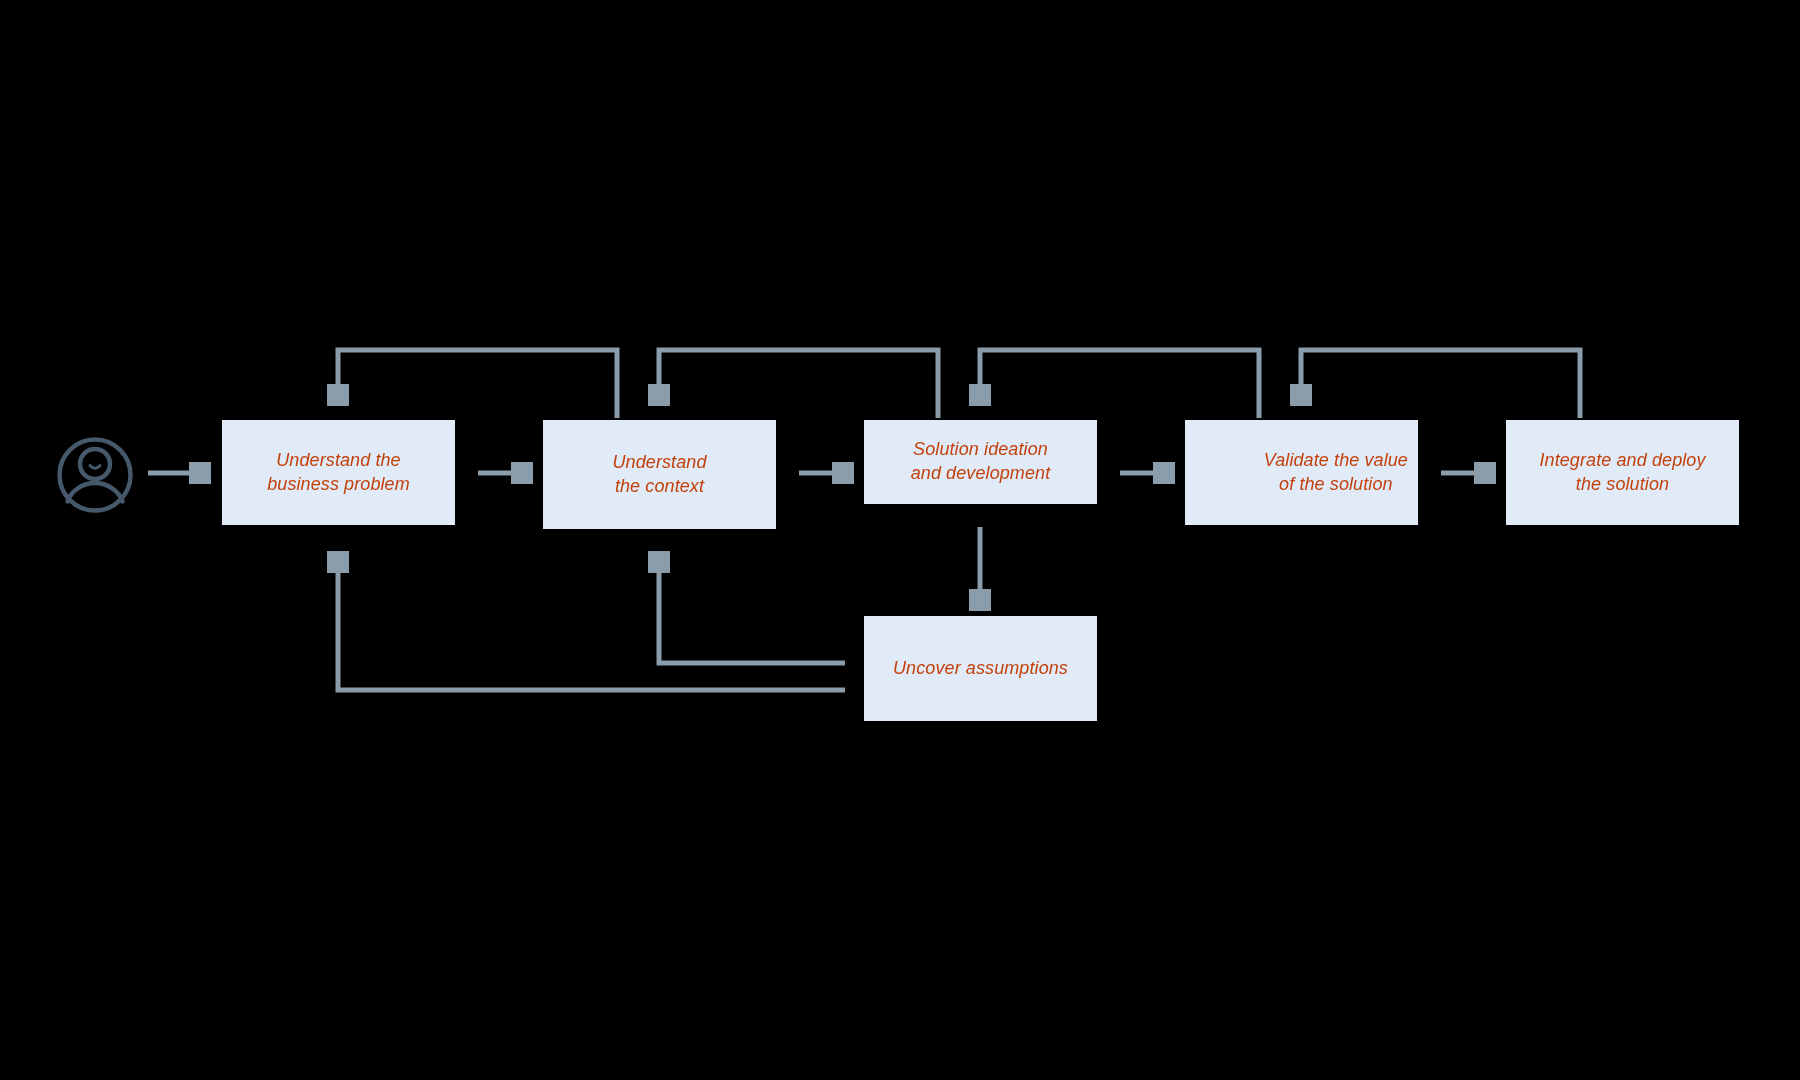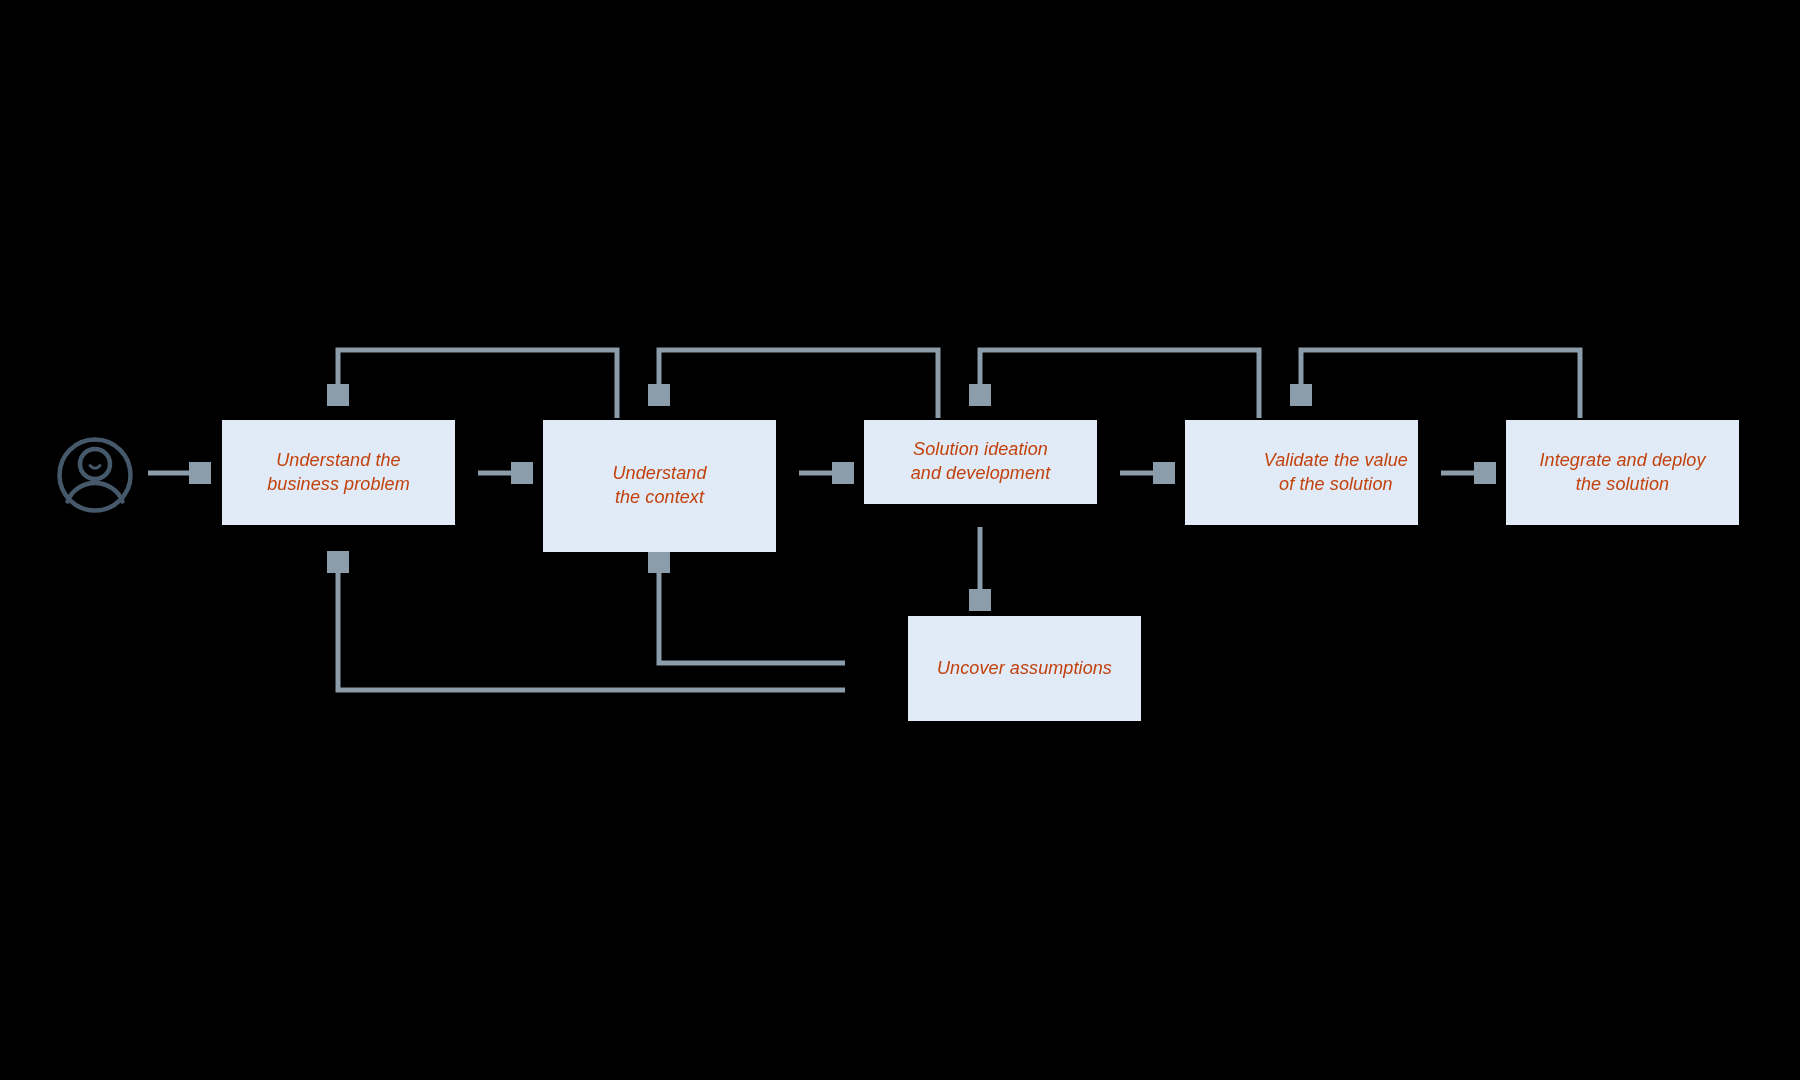--- a/index.html
+++ b/index.html
@@ -120,37 +120,37 @@
       <path d="M 10.5 64.5 A 29 27 0 0 1 65.5 64.5" stroke-linecap="round"></path>
       <path d="M 33 28.5 q 5 5.5 10 0" stroke-width="3" stroke-linecap="round"></path>
     </g>
   </svg>
 
   <div class="node-box" style="left:222px; top:420px; width:233px; height:105px;">
     <span class="node-label">Understand the
 business problem</span>
   </div>
 
-  <div class="node-box" style="left:543px; top:420px; width:233px; height:132px;justify-content:center;">
+  <div class="node-box" style="left:543px; top:420px; width:233px; height:109px;justify-content:center;">
     <span class="node-label">Understand
 the context</span>
   </div>
 
   <div class="node-box" style="left:864px; top:420px; width:233px; height:84px;">
     <span class="node-label">Solution ideation
 and development</span>
   </div>
 
   <div class="node-box" style="left:1185px; top:420px; width:233px; height:105px;justify-content:flex-end;">
     <span class="node-label">Validate the value
 of the solution</span>
   </div>
 
   <div class="node-box" style="left:1506px; top:420px; width:233px; height:105px;">
     <span class="node-label">Integrate and deploy
 the solution</span>
   </div>
 
-  <div class="node-box" style="left:908px; top:616px; width:233px; height:105px;">
+  <div class="node-box" style="left:864px; top:616px; width:233px; height:105px;">
     <span class="node-label">Uncover assumptions</span>
   </div>
 
 </div>
 
 </body></html>

